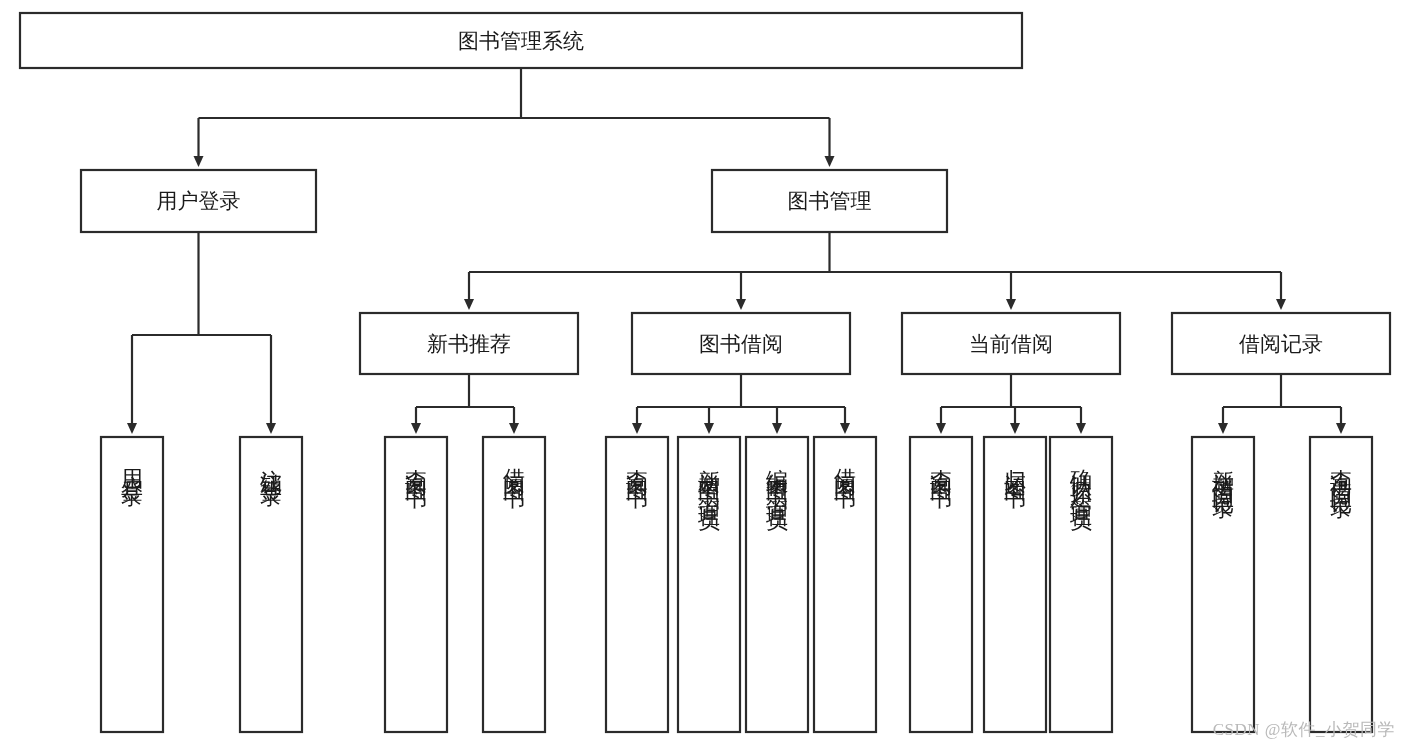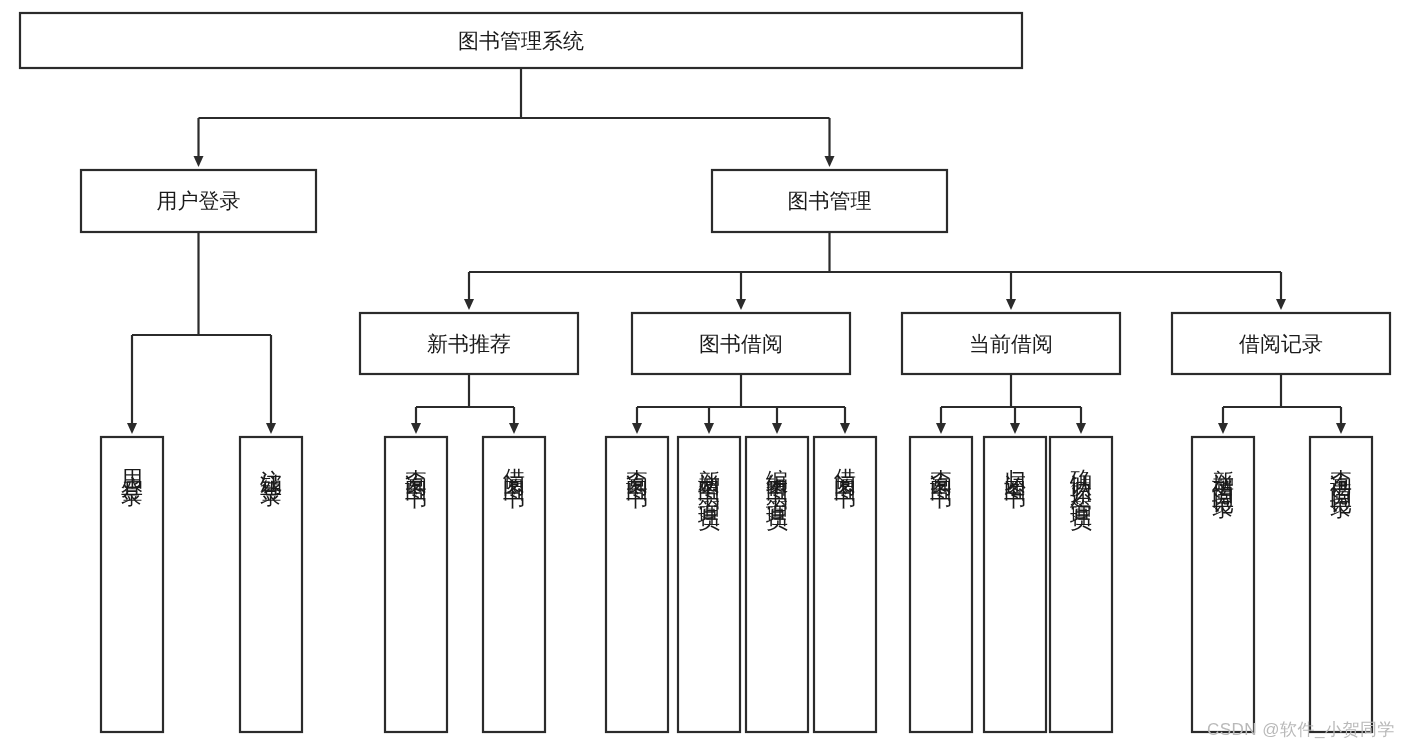--- a/index.html
+++ b/index.html
@@ -64,21 +64,21 @@
     line-height: 1.0;
     letter-spacing: 6px;
     color: #1a1a1a;
     white-space: nowrap;
     text-align: left;
   }
   #watermark {
     position: absolute;
     right: 10px;
     bottom: 6px;
-    font-family: Liberation Sans, sans-serif;
+    font-family: Liberation Serif, serif;
     font-size: 17px;
     color: #b9b9b9;
     letter-spacing: 0.5px;
     white-space: nowrap;
     user-select: none;
   }
 </style>
 </head>
 <body>
 

